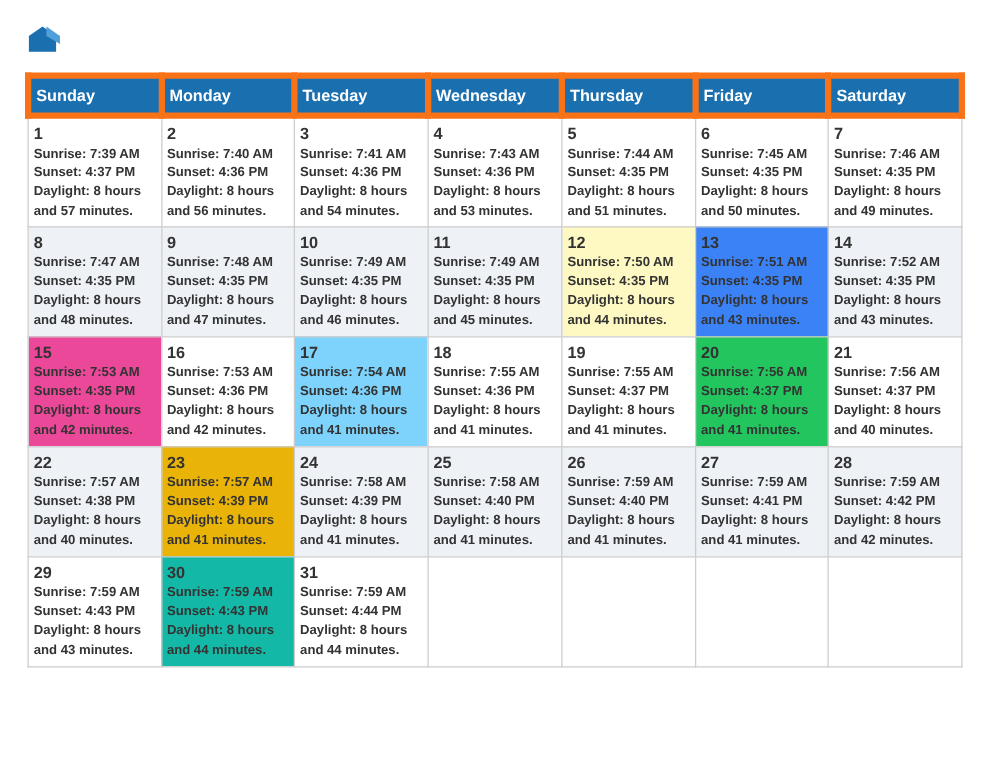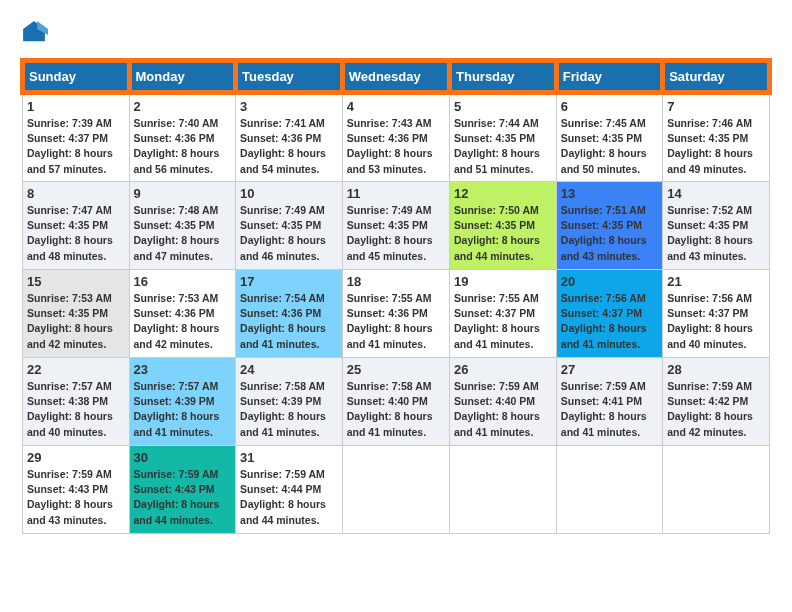--- a/index.html
+++ b/index.html
@@ -176,69 +176,69 @@
             <div class="day-info">Sunrise: 7:48 AM<br>Sunset: 4:35 PM<br>Daylight: 8 hours and 47 minutes.</div>
           </td>
           <td style="background: rgb(238, 242, 247);">
             <span class="day-num">10</span>
             <div class="day-info">Sunrise: 7:49 AM<br>Sunset: 4:35 PM<br>Daylight: 8 hours and 46 minutes.</div>
           </td>
           <td style="background: rgb(238, 242, 247);">
             <span class="day-num">11</span>
             <div class="day-info">Sunrise: 7:49 AM<br>Sunset: 4:35 PM<br>Daylight: 8 hours and 45 minutes.</div>
           </td>
-          <td style="background: #bef264;">
+          <td style="background: #fef9c3;">
             <span class="day-num">12</span>
             <div class="day-info">Sunrise: 7:50 AM<br>Sunset: 4:35 PM<br>Daylight: 8 hours and 44 minutes.</div>
           </td>
           <td style="background: #3b82f6; margin-top: 41px;">
             <span class="day-num">13</span>
             <div class="day-info">Sunrise: 7:51 AM<br>Sunset: 4:35 PM<br>Daylight: 8 hours and 43 minutes.</div>
           </td>
           <td style="background: rgb(238, 242, 247);">
             <span class="day-num">14</span>
             <div class="day-info">Sunrise: 7:52 AM<br>Sunset: 4:35 PM<br>Daylight: 8 hours and 43 minutes.</div>
           </td>
         </tr>
         <tr>
-          <td style="background: #e5e5e5;">
+          <td style="background: #ec4899;">
             <span class="day-num">15</span>
             <div class="day-info">Sunrise: 7:53 AM<br>Sunset: 4:35 PM<br>Daylight: 8 hours and 42 minutes.</div>
           </td>
           <td style="background: rgb(255, 255, 255);">
             <span class="day-num">16</span>
             <div class="day-info">Sunrise: 7:53 AM<br>Sunset: 4:36 PM<br>Daylight: 8 hours and 42 minutes.</div>
           </td>
           <td style="background: #7dd3fc;">
             <span class="day-num">17</span>
             <div class="day-info">Sunrise: 7:54 AM<br>Sunset: 4:36 PM<br>Daylight: 8 hours and 41 minutes.</div>
           </td>
           <td style="background: rgb(255, 255, 255);">
             <span class="day-num">18</span>
             <div class="day-info">Sunrise: 7:55 AM<br>Sunset: 4:36 PM<br>Daylight: 8 hours and 41 minutes.</div>
           </td>
           <td style="background: rgb(255, 255, 255);">
             <span class="day-num">19</span>
             <div class="day-info">Sunrise: 7:55 AM<br>Sunset: 4:37 PM<br>Daylight: 8 hours and 41 minutes.</div>
           </td>
-          <td style="background: #0ea5e9;">
+          <td style="background: #22c55e;">
             <span class="day-num">20</span>
             <div class="day-info">Sunrise: 7:56 AM<br>Sunset: 4:37 PM<br>Daylight: 8 hours and 41 minutes.</div>
           </td>
           <td style="background: rgb(255, 255, 255);">
             <span class="day-num">21</span>
             <div class="day-info">Sunrise: 7:56 AM<br>Sunset: 4:37 PM<br>Daylight: 8 hours and 40 minutes.</div>
           </td>
         </tr>
         <tr>
           <td style="background: rgb(238, 242, 247);">
             <span class="day-num">22</span>
             <div class="day-info">Sunrise: 7:57 AM<br>Sunset: 4:38 PM<br>Daylight: 8 hours and 40 minutes.</div>
           </td>
-          <td style="background: #7dd3fc;">
+          <td style="background: #eab308;">
             <span class="day-num">23</span>
             <div class="day-info">Sunrise: 7:57 AM<br>Sunset: 4:39 PM<br>Daylight: 8 hours and 41 minutes.</div>
           </td>
           <td style="background: rgb(238, 242, 247);">
             <span class="day-num">24</span>
             <div class="day-info">Sunrise: 7:58 AM<br>Sunset: 4:39 PM<br>Daylight: 8 hours and 41 minutes.</div>
           </td>
           <td style="background: rgb(238, 242, 247);">
             <span class="day-num">25</span>
             <div class="day-info">Sunrise: 7:58 AM<br>Sunset: 4:40 PM<br>Daylight: 8 hours and 41 minutes.</div>

